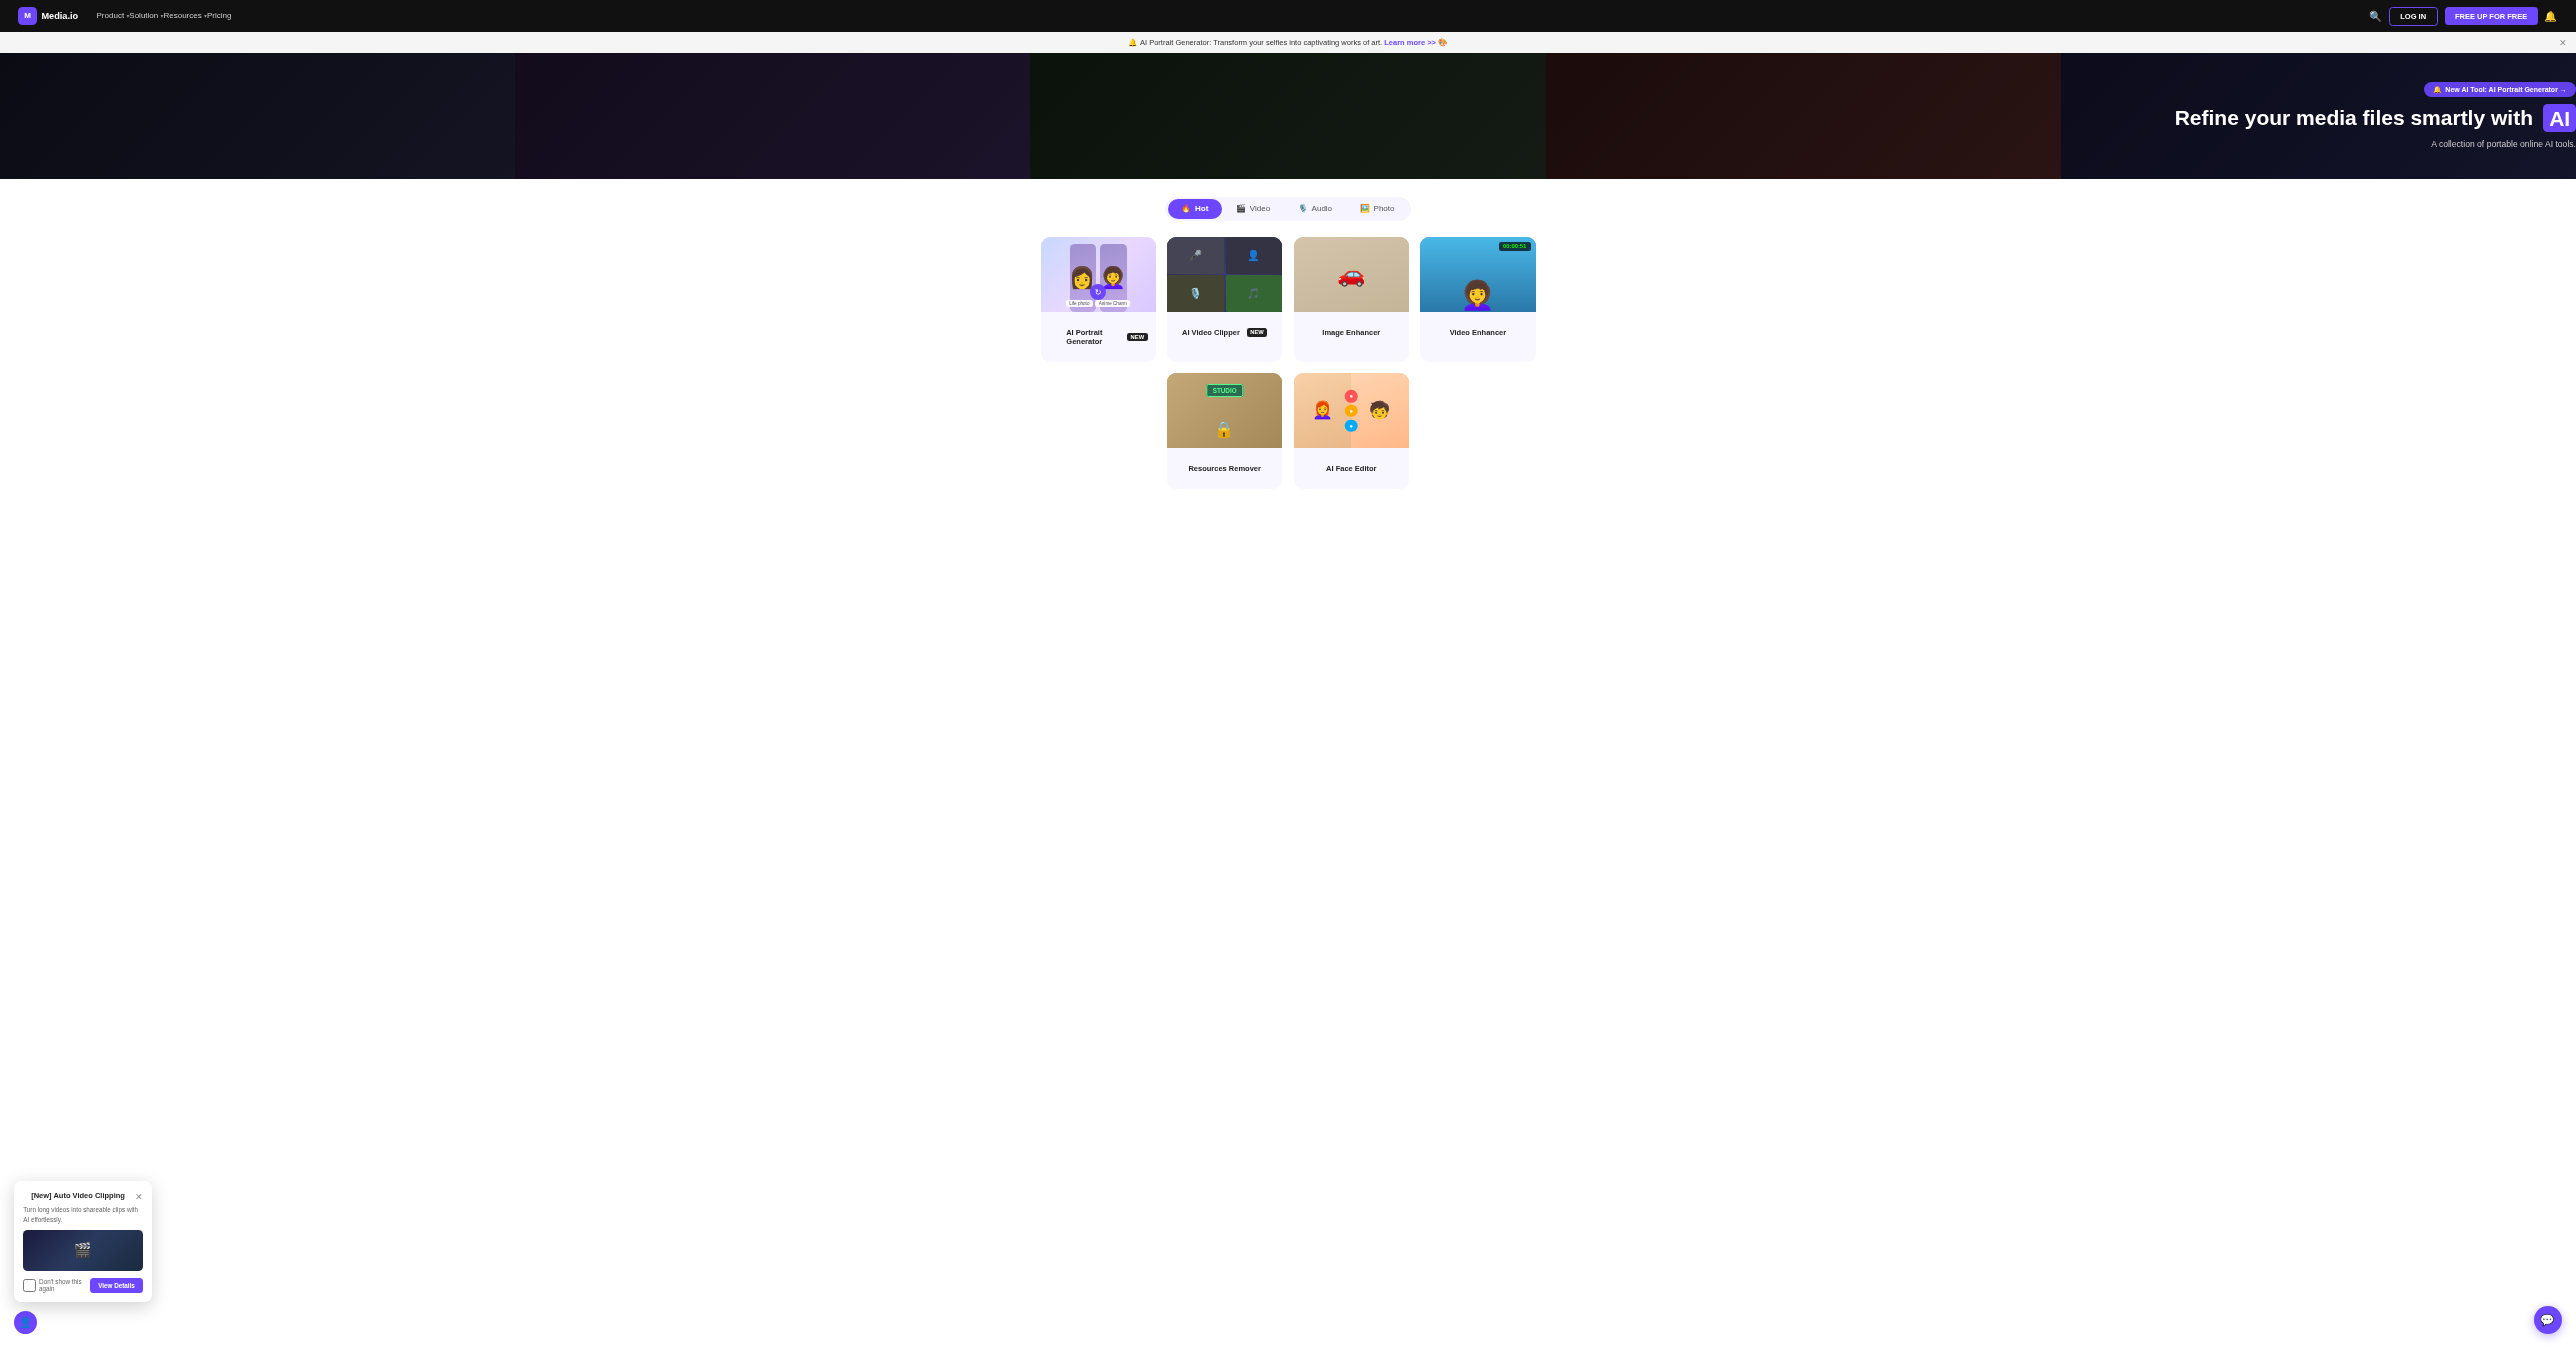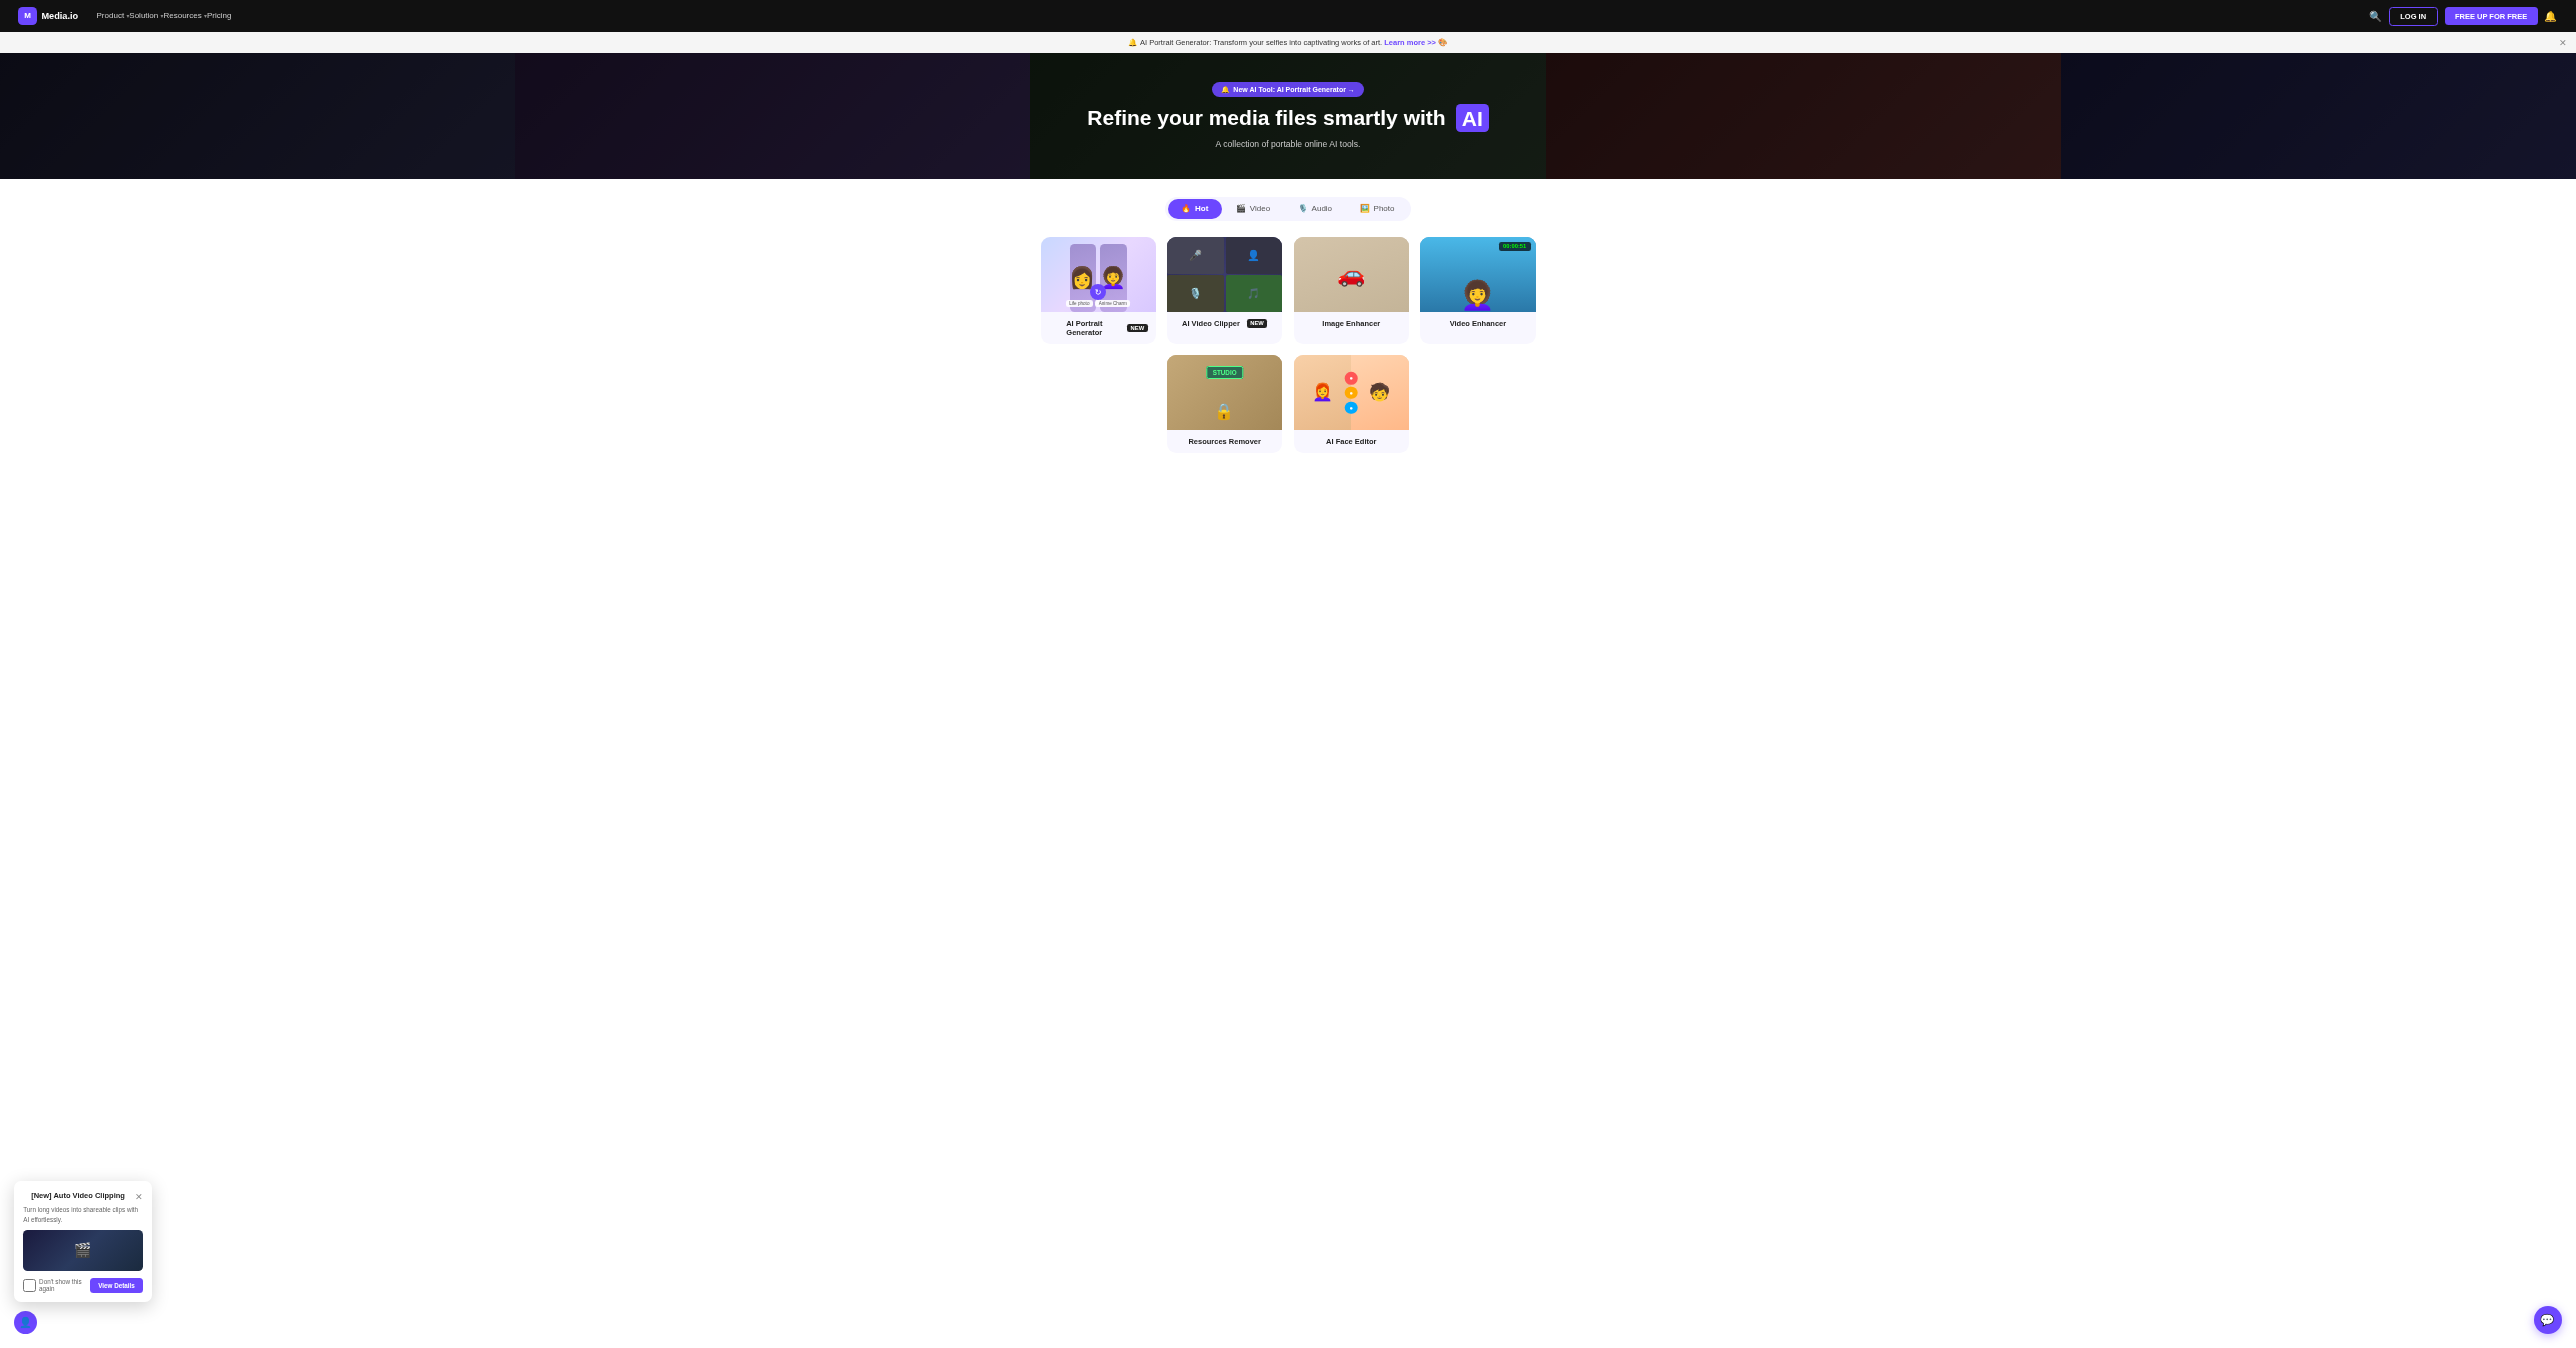--- a/index.html
+++ b/index.html
@@ -57,21 +57,21 @@
     .hero-img {
       flex: 1; background: #2a2a3e; overflow: hidden; position: relative;
     }
     .hero-img-1 { background: linear-gradient(135deg, #1a1a2e 0%, #2d2d4e 100%); }
     .hero-img-2 { background: linear-gradient(135deg, #2a1a3e 0%, #3d2d5e 100%); }
     .hero-img-3 { background: linear-gradient(135deg, #1a2a1a 0%, #2d3d2d 100%); }
     .hero-img-4 { background: linear-gradient(135deg, #3e1a1a 0%, #5e2d2d 100%); }
     .hero-img-5 { background: linear-gradient(135deg, #1a1a3e 0%, #2d2d5e 100%); }
     .hero-overlay {
       position: absolute; inset: 0; background: rgba(0,0,0,0.55);
-      display: flex; align-items: center; justify-content: center; flex-direction: column; gap: 7px;
+      display: flex; align-items: flex-end; justify-content: center; flex-direction: column; gap: 7px;
     }
     .hero-badge {
       background: rgba(108,71,255,0.9); color: #fff; border-radius: 11.5px;
       padding: 3.5px 9.2px; font-size: 7px; font-weight: 600; display: inline-flex; align-items: center; gap: 3.5px;
     }
     .hero-title {
       font-size: 21px; font-weight: 800; color: #fff; text-align: center; line-height: 1.2;
     }
     .hero-title .ai-badge {
       display: inline-block; background: #6c47ff; border-radius: 4.6px;
@@ -124,21 +124,21 @@
     .card-thumb-video-enhancer {
       background: linear-gradient(135deg, #4aa8d8 0%, #2a88b8 100%);
     }
     .card-thumb-watermark {
       background: linear-gradient(135deg, #c4a878 0%, #a48858 100%);
     }
     .card-thumb-face-editor {
       background: linear-gradient(135deg, #f8d8b8 0%, #e8c898 100%);
     }
     .card-label {
-      padding: 7px 8px; font-size: 7.5px; font-weight: 600; color: #222; text-align: center;
+      padding: 16px 8px; font-size: 7.5px; font-weight: 600; color: #222; text-align: center;
     }
     .new-badge {
       display: inline-block; background: #222; color: #fff; font-size: 5.8px;
       font-weight: 700; border-radius: 2.3px; padding: 1.2px 3.5px; margin-left: 3.5px; vertical-align: middle;
     }
     .card-label-row { display: flex; align-items: center; justify-content: center; gap: 3.5px; }
 
     
     .portrait-figures {
       display: flex; gap: 4.6px; align-items: flex-end; height: 100%; padding-bottom: 0;

